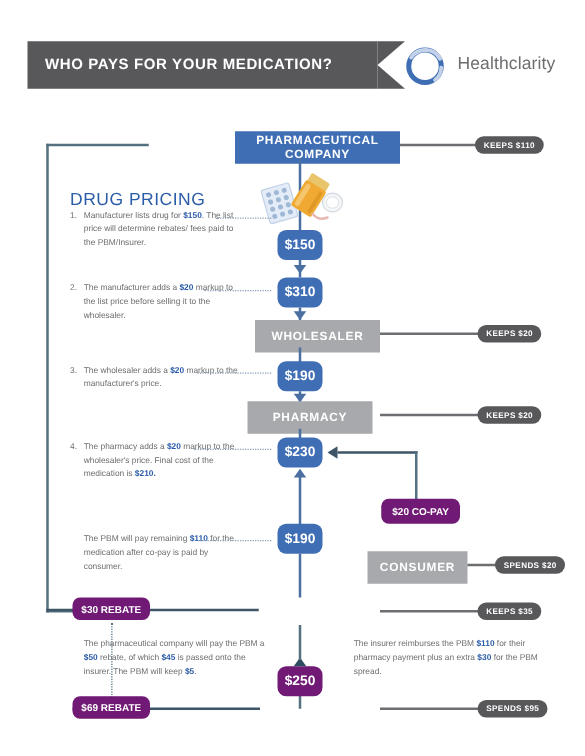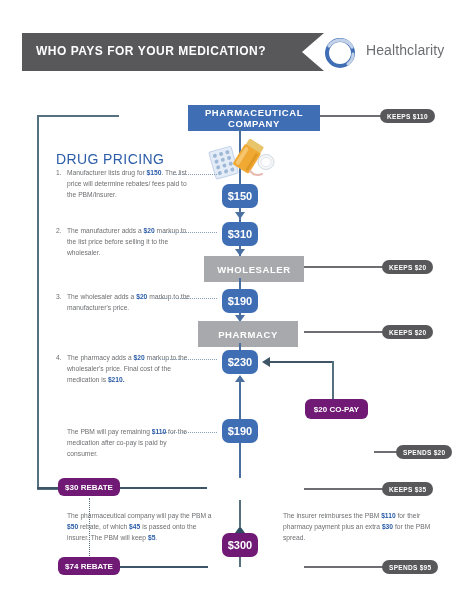--- a/index.html
+++ b/index.html
@@ -188,41 +188,42 @@
   <div class="abs vline-dark" style="left:332px;top:361px;height:48px;"></div>
   <div class="abs arr-lf" style="left:262px;top:357px;"></div>
   <div class="abs amt dark" style="left:305px;top:399px;width:63px;height:20px;font-size:8px;border-radius:6px;">$20 CO-PAY</div>
 
   <div class="abs vline" style="left:239px;top:381px;height:50px;"></div>
   <div class="abs arr-up" style="left:235px;top:375px;"></div>
 
   <div class="abs amt" style="left:222px;top:419px;width:36px;">$190</div>
   <div class="abs vline" style="left:239px;top:443px;height:35px;"></div>
 
+  <div class="abs ebox grey" style="left:294px;top:441px;width:80px;">CONSUMER</div>
   <div class="abs hline" style="left:374px;top:451px;width:24px;"></div>
   <div class="abs badge grey" style="left:396px;top:445px;">SPENDS $20</div>
 
   <div class="abs hline" style="left:304px;top:488px;width:80px;"></div>
   <div class="abs badge grey" style="left:382px;top:482px;">KEEPS $35</div>
 
   <div class="abs hline-dark" style="left:37px;top:487px;width:170px;"></div>
   <div class="abs amt dark" style="left:58px;top:478px;width:62px;height:18px;font-size:8px;border-radius:6px;">$30 REBATE</div>
 
   <div class="abs vdots" style="left:89px;top:498px;height:60px;"></div>
 
   <div class="abs vline-dark" style="left:239px;top:545px;height:22px;"></div>
-  <div class="abs amt dark" style="left:222px;top:533px;width:36px;">$300</div>
+  <div class="abs amt dark" style="left:222px;top:533px;width:36px;">$250</div>
   <div class="abs arr-up" style="left:235px;top:526px;border-bottom-color:#2e4d63;"></div>
   <div class="abs vline-dark" style="left:239px;top:500px;height:28px;"></div>
 
   <div class="abs hline" style="left:304px;top:566px;width:80px;"></div>
   <div class="abs badge grey" style="left:382px;top:560px;">SPENDS $95</div>
 
   <div class="abs hline-dark" style="left:58px;top:566px;width:150px;"></div>
-  <div class="abs amt dark" style="left:58px;top:557px;width:62px;height:18px;font-size:8px;border-radius:6px;">$74 REBATE</div>
+  <div class="abs amt dark" style="left:58px;top:557px;width:62px;height:18px;font-size:8px;border-radius:6px;">$69 REBATE</div>
 
   <div class="abs sect-title" style="left:56px;top:151px;">DRUG PRICING</div>
 
   <div class="abs step" style="left:56px;top:168px;width:140px;">
     <span class="num">1.</span>
     <span class="body">Manufacturer lists drug for <b>$150</b>. The list price will determine rebates/ fees paid to the PBM/Insurer.</span>
   </div>
   <div class="abs dots" style="left:173px;top:174px;width:44px;"></div>
 
   <div class="abs step" style="left:56px;top:226px;width:140px;">

